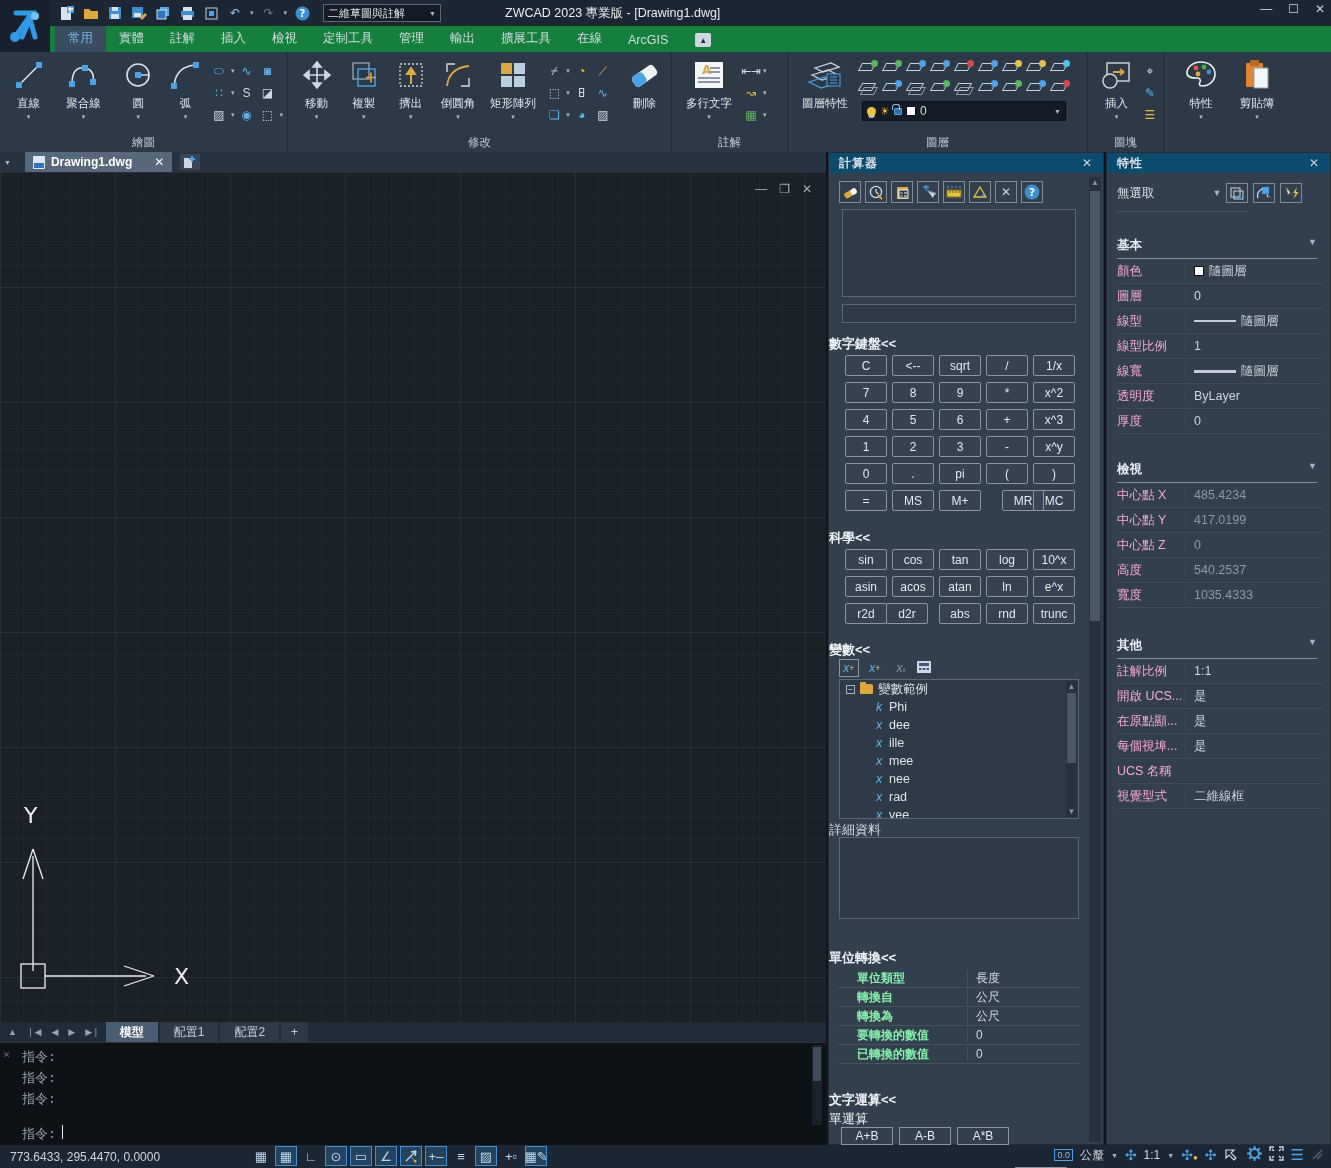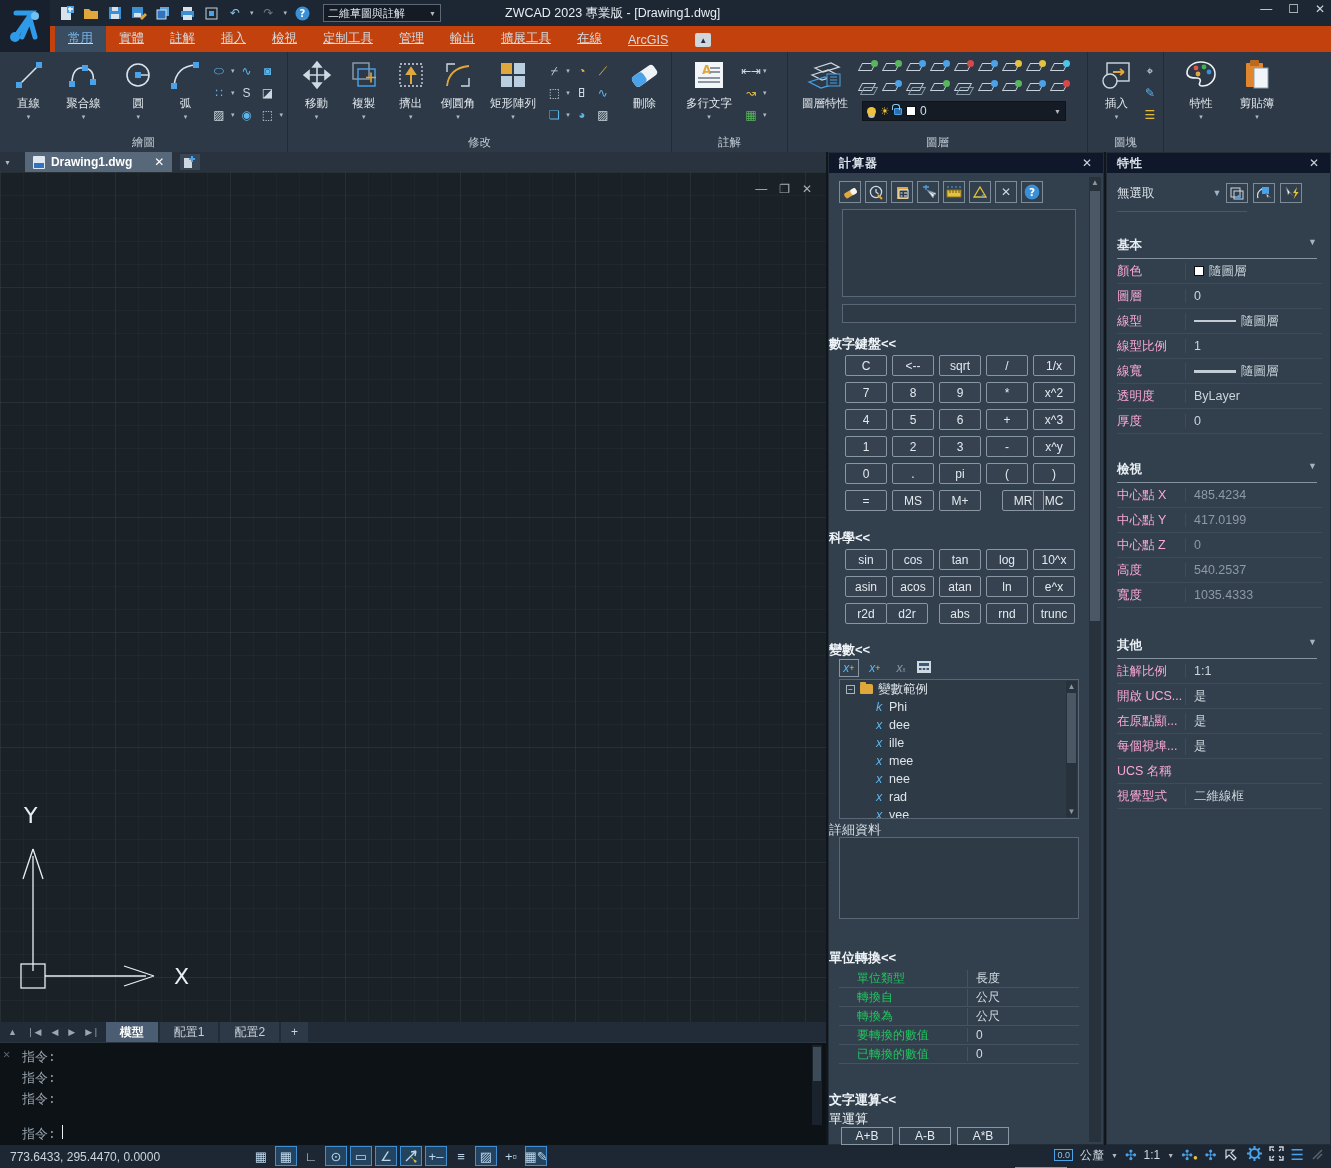--- a/index.html
+++ b/index.html
@@ -9,21 +9,21 @@
   #titlebar { position:absolute; left:0; top:0; width:1331px; height:26px; background:#1d2633; display:flex; align-items:center; }
   #logo { position:absolute; left:0; top:0; width:50px; height:52px; background:#17202c; z-index:5; display:flex; align-items:center; justify-content:center; }
   .qat { display:flex; align-items:center; gap:6px; margin-left:58px; }
   .qat .qi { width:18px; height:16px; display:flex; align-items:center; justify-content:center; }
   .caret { color:#aeb9c2; font-size:7px; }
   #ws-combo { margin-left:12px; width:118px; height:18px; border:1px solid #5a6877; background:#141b24; display:flex; align-items:center; padding:0 4px; color:#dfe6ec; }
   #ws-combo .lbl { flex:1; font-size:11px; }
   #app-title { position:absolute; left:505px; top:5px; color:#e8edf2; font-size:12.5px; }
   .winbtns { position:absolute; right:6px; top:2px; display:flex; gap:16px; color:#cfd6dd; font-size:12px; }
   
-  #tabrow { position:absolute; left:0; top:26px; width:1331px; height:26px; background:#c2410c; display:flex; align-items:flex-end; padding-left:55px;text-decoration:underline; }
+  #tabrow { position:absolute; left:0; top:26px; width:1331px; height:26px; background:#15803d; display:flex; align-items:flex-end; padding-left:55px; }
   .rtab { padding:4px 13px 5px 13px; color:#d4dbe1; font-size:12.5px; cursor:default; }
   .rtab.active { background:#3a4c60; color:#76b6e6; }
   #ribbon-collapse { width:16px; height:14px; background:#cfd6dd; color:#22303e; font-size:8px; display:flex; align-items:center; justify-content:center; margin:0 0 5px 14px; border-radius:2px; }
   
   #ribbon { position:absolute; left:0; top:52px; width:1331px; height:100px; background:#2d3947; display:flex; }
   .panel { height:100px; border-right:1px solid #222c37; position:relative; flex:0 0 auto; }
   .panel .plabel { position:absolute; left:0; right:0; bottom:2px; text-align:center; color:#c2ccd5; font-size:11.5px; }
   .prow { display:flex; padding:4px 4px 0 6px; gap:2px; }
   .rbtn { width:46px; height:76px; display:flex; flex-direction:column; align-items:center; color:#e2e8ee; }
   .rbtn.wide { width:62px; }
@@ -77,21 +77,21 @@
   #statusbar { position:absolute; left:0; top:1145px; width:1331px; height:23px; background:#1d2633; display:flex; align-items:center; }
   #coords { margin-left:10px; color:#ccd4db; font-size:12px; }
   #stat-center { position:absolute; left:250px; top:1px; display:flex; gap:3px; align-items:center; }
   .stico { width:22px; height:20px; display:flex; align-items:center; justify-content:center; color:#bcd7ec; font-size:13px; }
   .stico.on { border:1px solid #3f8fd2; background:#24435e; }
   #stat-right { position:absolute; right:8px; top:1px; display:flex; gap:7px; align-items:center; color:#cfd7de; }
   .badge { border:1px solid #4aa3e8; color:#8fc3e8; font-size:9px; padding:0 2px; }
   .tri3 { color:#4aa3e8; font-size:14px; }
   
   .palette { position:absolute; top:152px; height:993px; background:#323f4d; border:1px solid #232d38; }
-  .ptitle { height:20px; background:#0f172a; display:flex; align-items:center; padding:0 10px; color:#dbe3ea; font-weight:bold; letter-spacing:1px; }
+  .ptitle { height:20px; background:#0c4a6e; display:flex; align-items:center; padding:0 10px; color:#dbe3ea; font-weight:bold; letter-spacing:1px; }
   .ptitle .px { margin-left:auto; font-weight:normal; color:#cfd6dd; }
   #calc { left:828px; width:276px; }
   #props { left:1106px; width:225px; }
   
   .calc-tools { display:flex; gap:4px; margin:8px 0 0 10px; }
   .cti { width:22px; height:22px; border:1px solid #7e8b98; display:flex; align-items:center; justify-content:center; }
   .inset { background:#2e3a46; border:1px solid #5a6673; }
   #calc-display { position:absolute; left:13px; top:56px; width:234px; height:88px; }
   #calc-input { position:absolute; left:13px; top:151px; width:234px; height:19px; }
   .sechead { position:absolute; left:0; color:#eef3f7; font-weight:bold; font-size:13px; }
@@ -106,21 +106,21 @@
   .expander { width:9px; height:9px; border:1px solid #aab4bd; color:#dde4ea; font-size:8px; line-height:7px; text-align:center; }
   .folder { width:13px; height:10px; background:#e0a83c; border-radius:1px 2px 1px 1px; position:relative; }
   .folder:before { content:""; position:absolute; left:0; top:-2px; width:6px; height:2px; background:#e0a83c; border-radius:1px 1px 0 0; }
   .vscroll { position:absolute; right:1px; top:1px; bottom:1px; width:11px; background:#28323d; }
   .vscroll .arr { position:absolute; left:0; right:0; height:11px; color:#8a97a3; font-size:8px; text-align:center; line-height:11px; }
   .vscroll .a2 { bottom:0; }
   .vscroll .thumb { position:absolute; left:1px; right:1px; background:#4a5865; }
   #details-box { position:absolute; left:10px; top:684px; width:240px; height:82px; }
   .unit-table { position:absolute; left:10px; top:816px; width:240px; }
   .urow { display:flex; height:19px; align-items:center; border-bottom:1px solid #46525e; font-size:12px; }
-  .urow .ul { width:128px; padding-left:18px; color:#22c55e; }
+  .urow .ul { width:128px; padding-left:18px; color:#86efac;font-weight:bold; }
   .urow .uv { flex:1; border-left:1px solid #46525e; padding-left:8px; color:#d5dde3; }
   .topbtn { position:absolute; width:52px; height:18px; border:1px solid #8a97a3; color:#e3e9ee; display:flex; align-items:center; justify-content:center; font-size:12px; }
   #calc-scroll { position:absolute; right:2px; top:24px; bottom:2px; width:12px; background:#28323d; }
   
   #selector-row { position:absolute; left:10px; top:30px; width:205px; display:flex; align-items:center; }
   #selector-row .sval { font-size:12.5px; color:#dde4ea; }
   #selector-row .scaret { margin-left:58px; color:#9fb4c6; font-size:9px; }
   .selico { width:22px; height:20px; border:1px solid #7e8b98; margin-left:5px; display:flex; align-items:center; justify-content:center; }
   .sep { position:absolute; left:10px; top:58px; width:130px; border-top:1px solid #4a5663; }
   .psec { position:absolute; left:10px; width:200px; font-weight:bold; color:#e8eef3; font-size:12.5px; border-bottom:1px solid #8593a0; padding-bottom:4px; }

